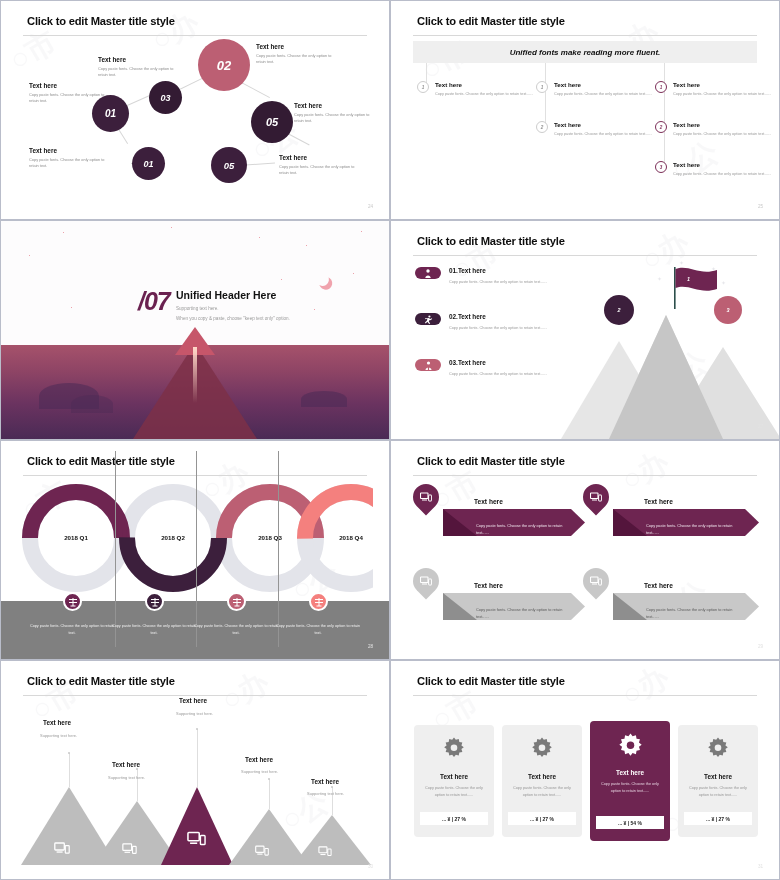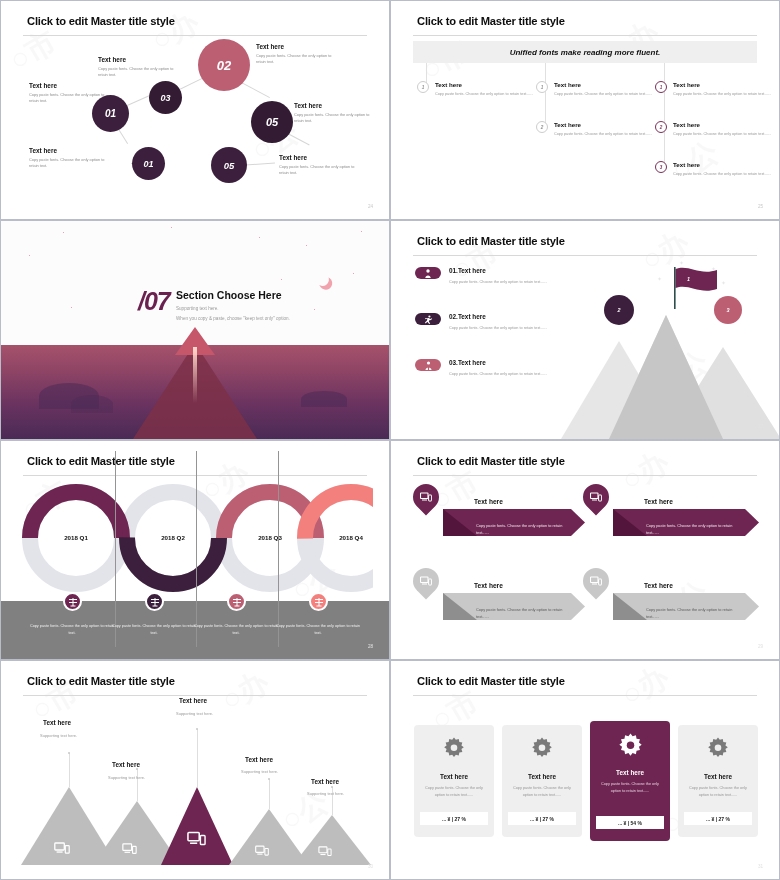--- a/index.html
+++ b/index.html
@@ -351,21 +351,21 @@
       <div class="ground">
         <div class="hill" style="left:38px;bottom:30px;width:60px;height:26px;"></div>
         <div class="hill" style="left:70px;bottom:26px;width:42px;height:18px;opacity:.4;"></div>
         <div class="hill" style="right:42px;bottom:32px;width:46px;height:16px;"></div>
         <div class="pyr"></div>
         <div class="pyr-top"></div>
         <div class="pyr-glow"></div>
       </div>
 
       <div class="num">/07</div>
-      <div class="sh">Section Choose Here</div>
+      <div class="sh">Unified Header Here</div>
       <div class="st1">Supporting text here.</div>
       <div class="st2">When you copy &amp; paste, choose "keep text only" option.</div>
     </div>
   </div>
 
   <div class="slide s4">
     <div class="slide-inner">
       <div class="wm">
         <span style="left:60px;top:20px;">○市</span>
         <span style="left:250px;top:10px;">○办</span>

